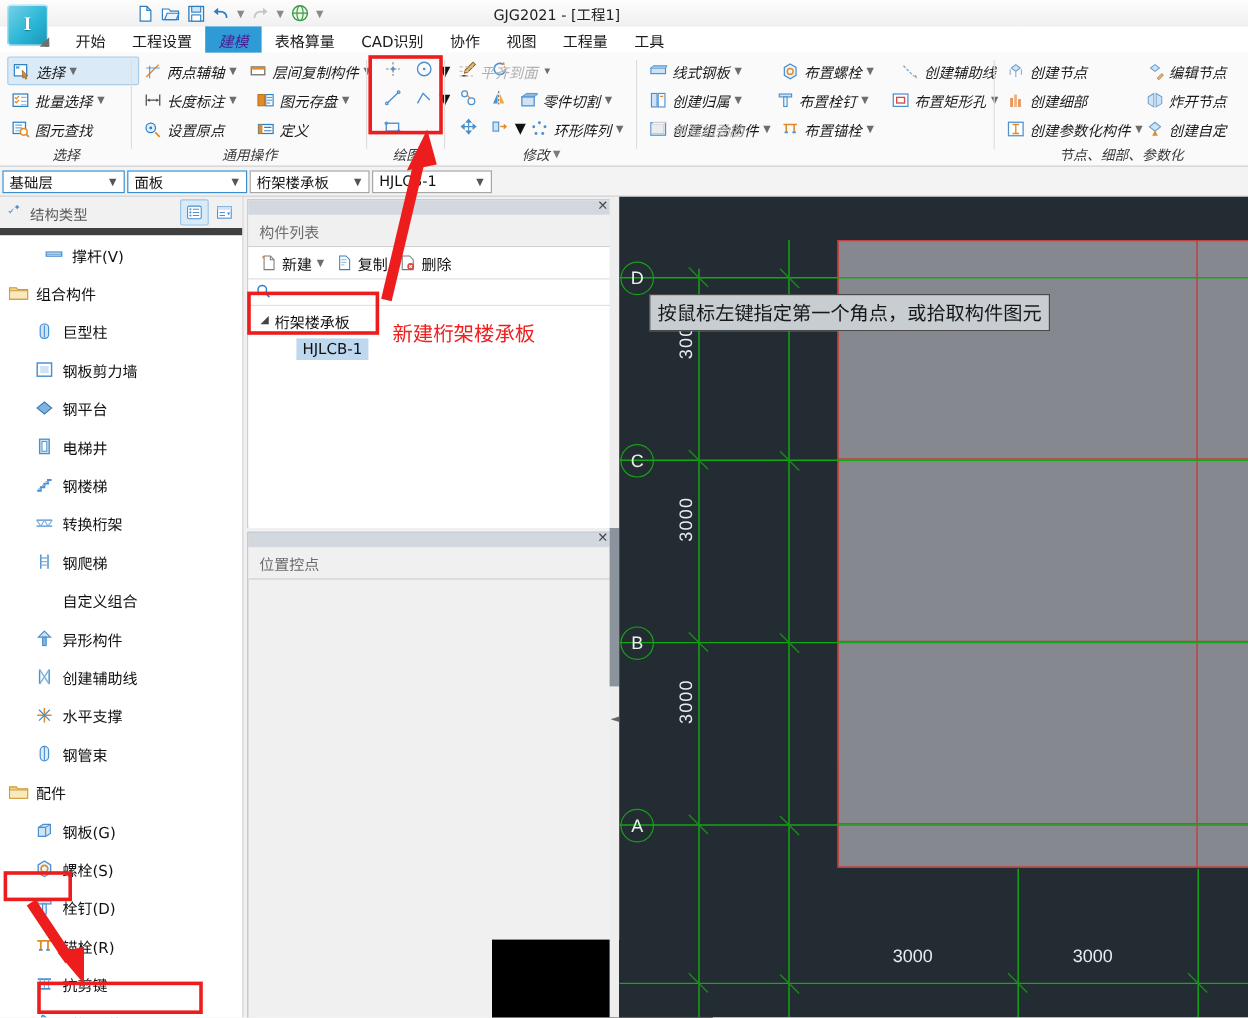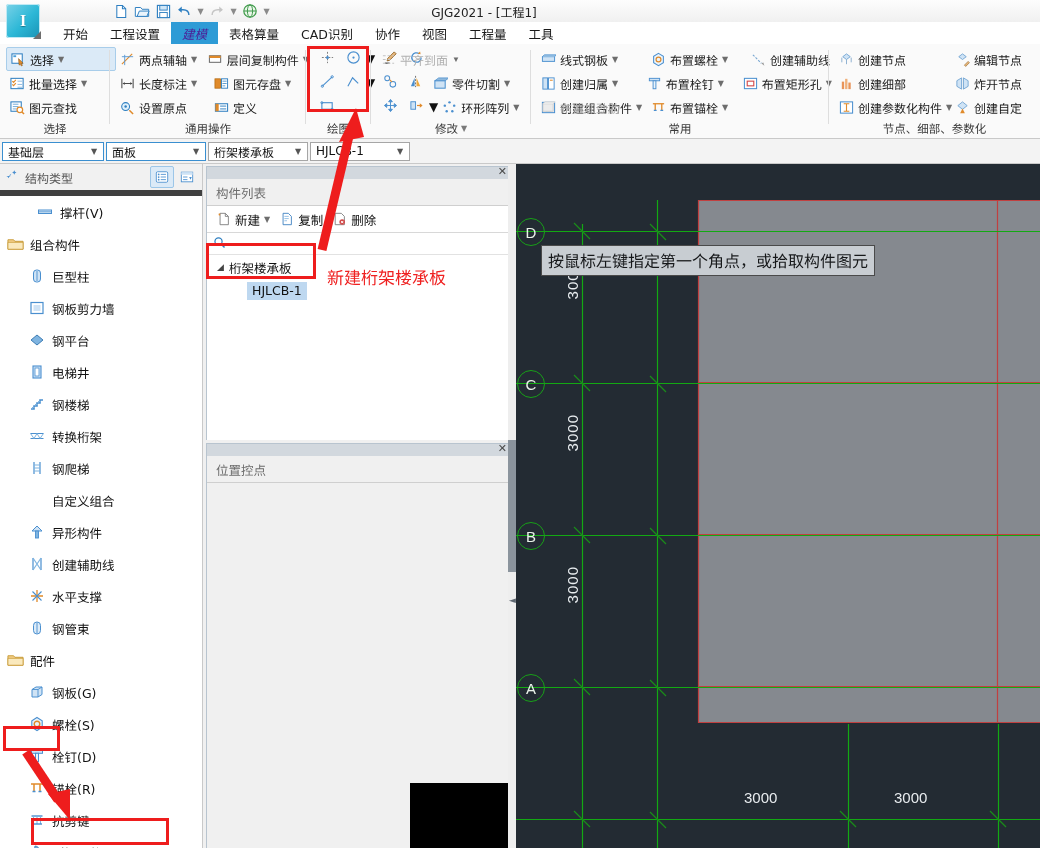--- a/index.html
+++ b/index.html
@@ -11,39 +11,39 @@
   }
   #app{position:relative;width:1040px;height:848px;overflow:hidden;background:#f3f3f3;}
 
   
   .titlebar{position:absolute;left:0;top:0;width:1040px;height:22px;
     background:linear-gradient(#fdfdfd,#f0f0f0);border-bottom:1px solid #dcdcdc;}
   .qat{position:absolute;left:112px;top:1px;height:20px;display:flex;align-items:center;gap:3px;}
   .qicon{width:18px;height:18px;display:flex;align-items:center;justify-content:center;}
   .qicon svg{display:block;}
   .qcaret{width:9px;height:18px;display:flex;align-items:center;justify-content:center;color:#8a8a8a;font-size:8px;}
-  .apptitle{position:absolute;left:0;top:3px;width:928px;text-align:center;font-size:12px;color:#222;margin-left:20px;}
+  .apptitle{position:absolute;left:0;top:3px;width:928px;text-align:center;font-size:12px;color:#222;}
 
   
   .menubar{position:absolute;left:0;top:22px;width:1040px;height:22px;background:#fff;}
   .logo{position:absolute;left:6px;top:4px;width:34px;height:34px;border-radius:3px;
     background:linear-gradient(135deg,#79d2e8,#2bb7d6 55%,#1a93b5);
     display:flex;align-items:center;justify-content:center;z-index:6;
     box-shadow:0 0 0 1px #bfe9f4 inset;}
   .logo .i{color:#fff;font-weight:bold;font-size:16px;font-family:"Liberation Serif",serif;
     text-shadow:0 1px 1px rgba(0,0,0,.35);}
   .logo:after{content:"";position:absolute;right:-1px;bottom:-1px;border:4px solid transparent;
     border-right-color:#6e6e6e;border-bottom-color:#6e6e6e;}
   .tabs{position:absolute;left:52px;top:0;height:22px;display:flex;align-items:stretch;}
   .tab{padding:0 11px;display:flex;align-items:center;font-size:12.5px;color:#1b1b1b;cursor:default;}
   .tab.active{background:#2e9bd6;color:#4c1d95;font-style:italic;}
 
   
   .ribbon{position:absolute;left:0;top:44px;width:1040px;height:94px;background:#fafafa;
-    border-bottom:1px solid #c9c9c9;}
+    border-bottom:1px solid #c9c9c9;font-style:italic;}
   .rgroup{position:absolute;top:0;height:94px;}
   .rgroup .sep{position:absolute;right:0;top:6px;width:1px;height:74px;background:#dedede;}
   .glabel{position:absolute;bottom:2px;left:0;width:100%;text-align:center;font-size:11.5px;color:#3a3a3a;}
   .glabel .gc{color:#7a7a7a;font-size:8px;margin-left:3px;vertical-align:2px;}
   .rows{position:absolute;left:0;top:3px;width:100%;}
   .ritem{display:flex;align-items:center;height:24px;padding:0 3px;white-space:nowrap;cursor:default;}
   .ritem .ic{width:17px;height:17px;margin-right:3px;flex:0 0 17px;display:flex;align-items:center;justify-content:center;}
   .ritem .lbl{font-size:12px;color:#1b1b1b;}
   .ritem.dim .lbl{color:#b0b0b0;}
   .ritem .car{margin-left:4px;color:#6d6d6d;font-size:8px;}
@@ -523,21 +523,20 @@
             <span class="ic">
                 <svg width="15" height="15" viewBox="0 0 16 16">
                   <rect x="2" y="4" width="11" height="8" fill="#ececec" stroke="#cacaca" stroke-width="1"></rect>
                   <path d="M2 4l2-2h11l-2 2" fill="#f2f2f2" stroke="#cacaca" stroke-width=".8"></path>
                 </svg>
               </span>
             <span class="lbl">布置加劲肋</span>
           </div>
         </div>
       </div>
-      <div class="glabel">常用</div>
       <div class="sep"></div>
     </div>
 
     <div class="rgroup" style="left:829px;width:211px">
       <div class="rows" style="left:6px;">
         <div style="display:flex">
           <div class="ritem" style="width:110px">
             <span class="ic">
                 <svg width="15" height="15" viewBox="0 0 16 16">
                   <path d="M8 2l4 3-4 3-4-3z" fill="#cfe3f5" stroke="#6a9fd0" stroke-width=".9"></path>

